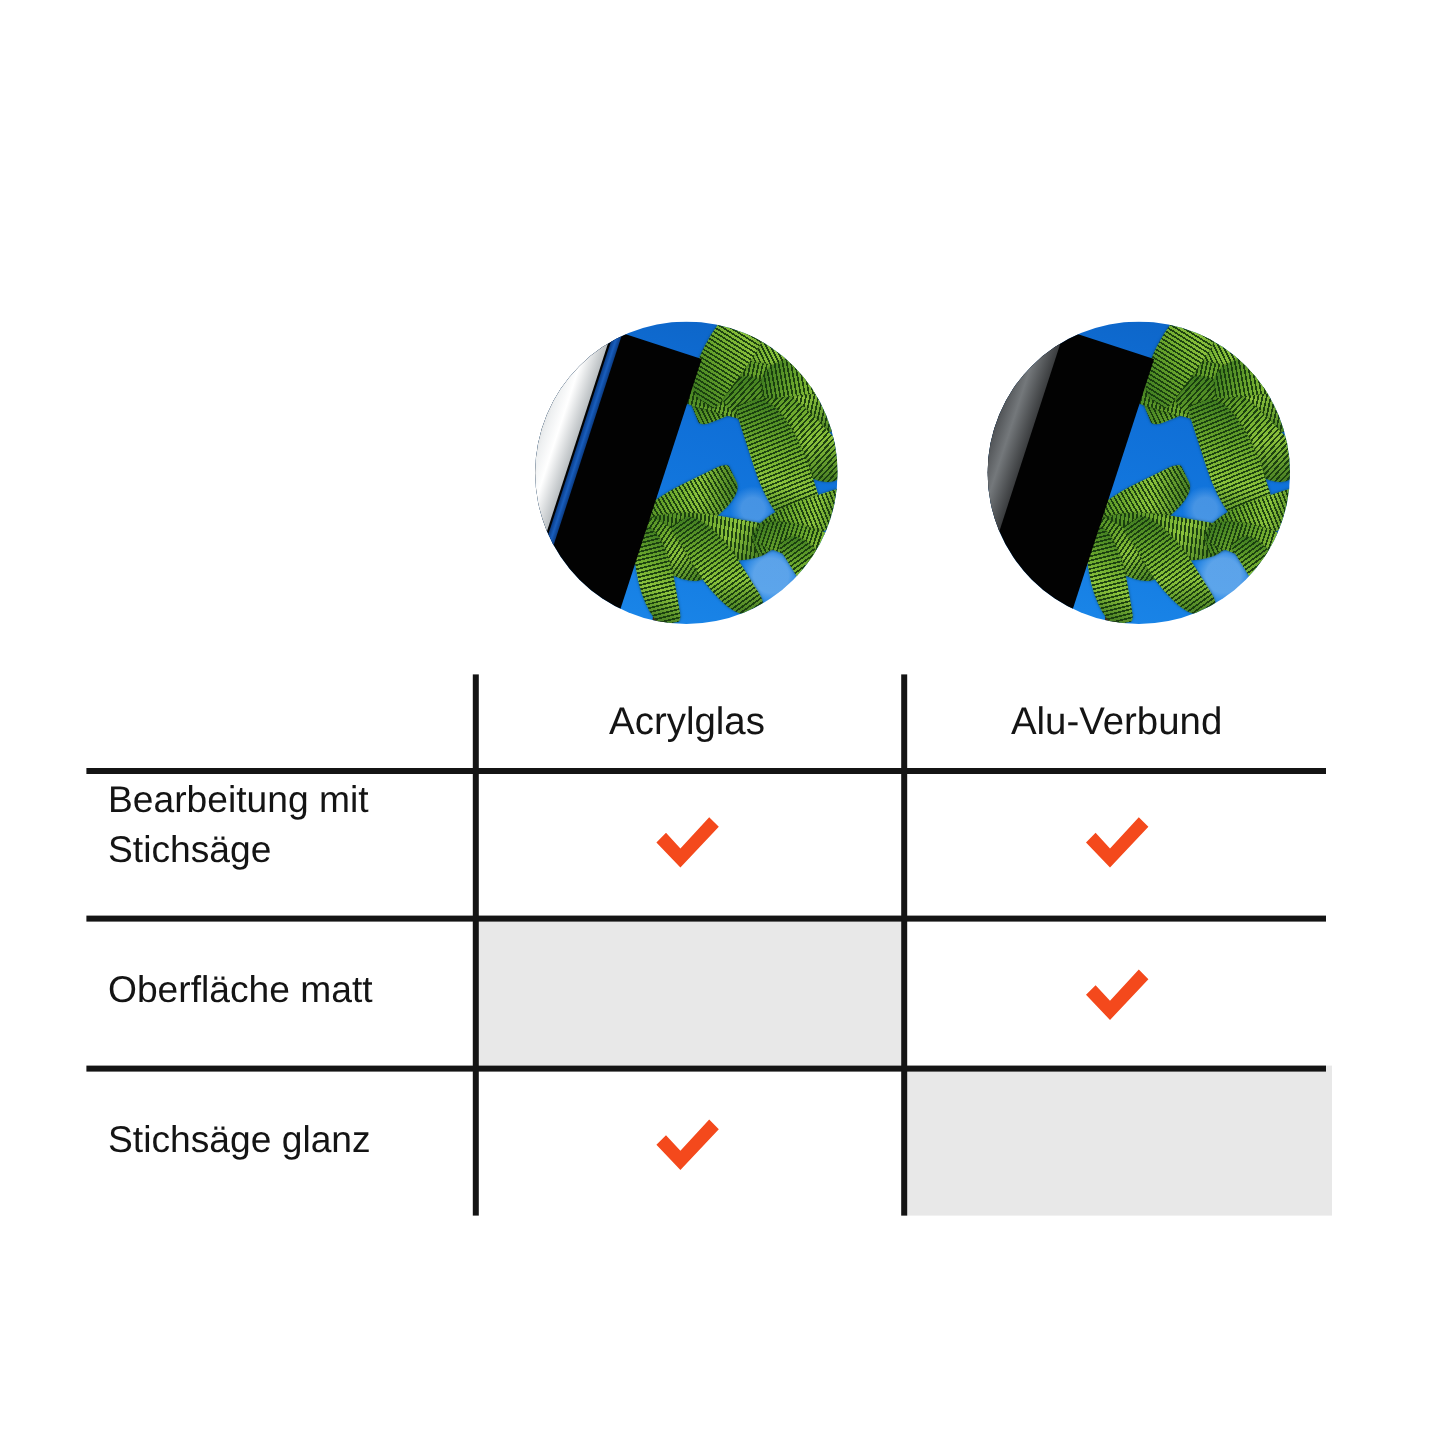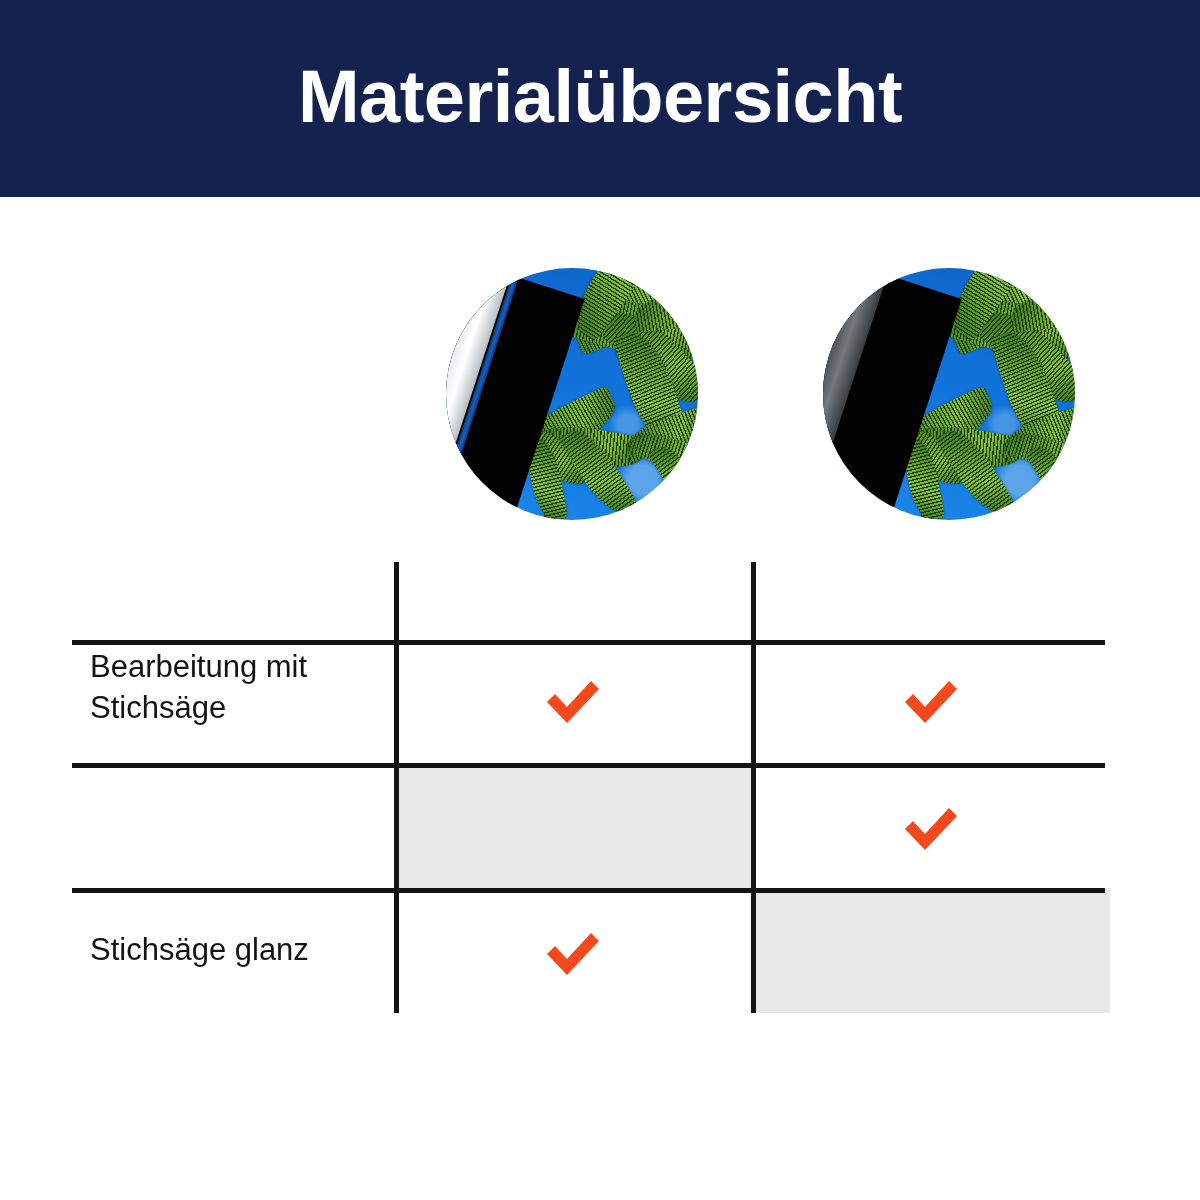--- a/index.html
+++ b/index.html
@@ -211,23 +211,20 @@
     align-items: center;
     justify-content: center;
   }
   .mark svg { display: block; }
 </style>
 </head>
 <body>
 
 <div class="page">
 
-  <div class="header">
-    <div class="header-title">Materialübersicht</div>
-  </div>
 
   <div class="samples">
 
     <div class="sample sample-acryl">
       <div class="sample-inner">
         <div class="photo">
           <div class="frond f1"></div>
             <div class="frond f2"></div>
             <div class="frond f3"></div>
           <div class="frond f4"></div>
@@ -280,34 +277,41 @@
     <div class="cell shade" style="left:322px; top:201px; width:357px; height:125px;"></div>
     <div class="cell shade" style="left:679px; top:326px; width:359px; height:125px;"></div>
 
     <div class="rule-h" style="left:0px;   top:78px;  width:1033px;"></div>
     <div class="rule-h" style="left:0px;   top:201px; width:1033px;"></div>
     <div class="rule-h" style="left:0px;   top:326px; width:1033px;"></div>
 
     <div class="rule-v" style="left:322px; top:0px; height:451px;"></div>
     <div class="rule-v" style="left:679px; top:0px; height:451px;"></div>
 
+    <div class="col-head" style="left:322px; width:357px;">
+      <span>Acrylglas</span>
+    </div>
+    <div class="col-head" style="left:679px; width:359px;">
+      <span>Alu-Verbund</span>
+    </div>
 
     <div class="row-label" style="top:64px; height:123px;">Bearbeitung mit Stichsäge</div>
 
     <div class="mark" style="left:466px; top:110px;">
       <svg width="62" height="52" viewBox="0 0 62 52">
         <path d="M5 26 L13 18 L25 31 L49 5 L57 13 L25 47 Z" fill="#F4491C"></path>
       </svg>
     </div>
     <div class="mark" style="left:824px; top:110px;">
       <svg width="62" height="52" viewBox="0 0 62 52">
         <path d="M5 26 L13 18 L25 31 L49 5 L57 13 L25 47 Z" fill="#F4491C"></path>
       </svg>
     </div>
 
+    <div class="row-label" style="top:201px; height:125px;">Oberfläche matt</div>
 
     <div class="mark" style="left:824px; top:237px;">
       <svg width="62" height="52" viewBox="0 0 62 52">
         <path d="M5 26 L13 18 L25 31 L49 5 L57 13 L25 47 Z" fill="#F4491C"></path>
       </svg>
     </div>
 
     <div class="row-label" style="top:326px; height:125px;">Stichsäge glanz</div>
 
     <div class="mark" style="left:466px; top:362px;">

